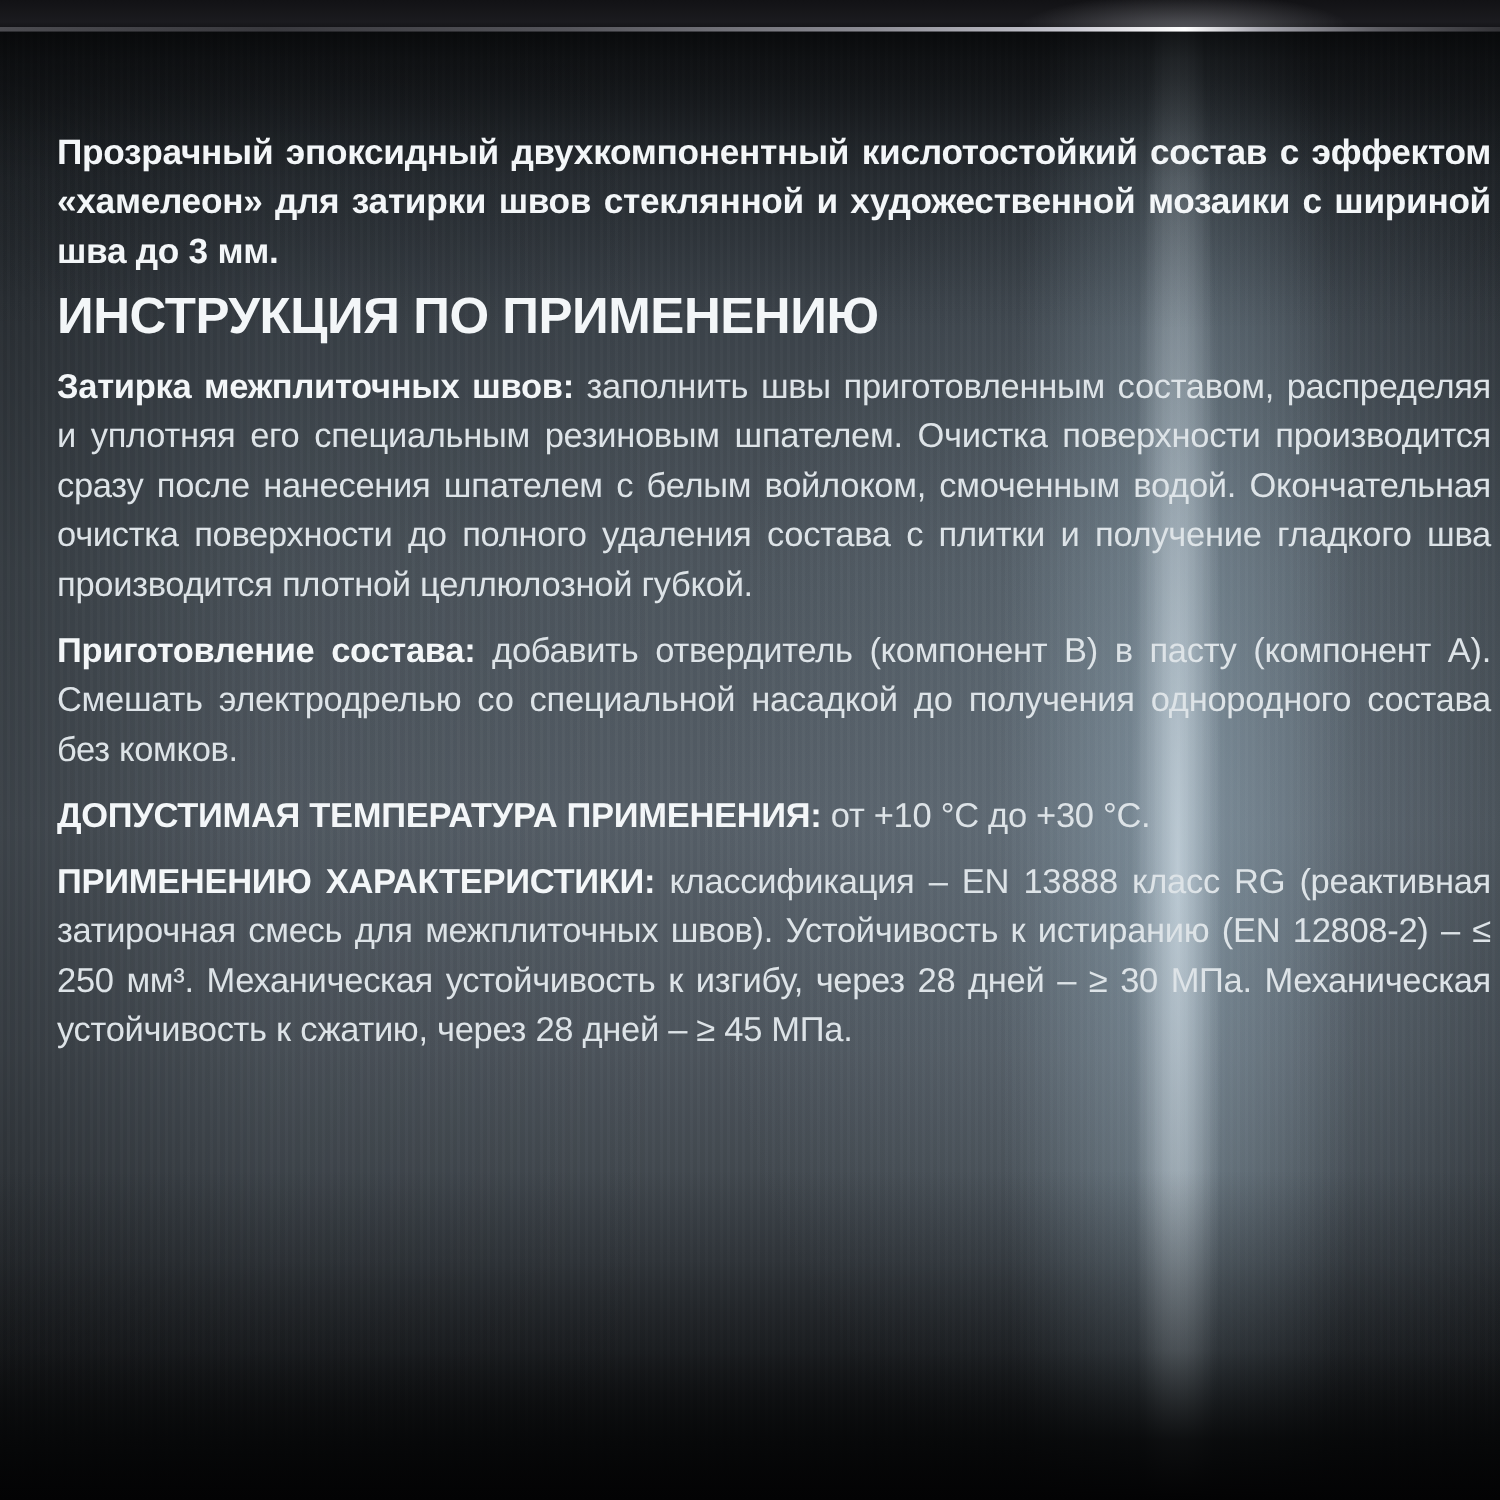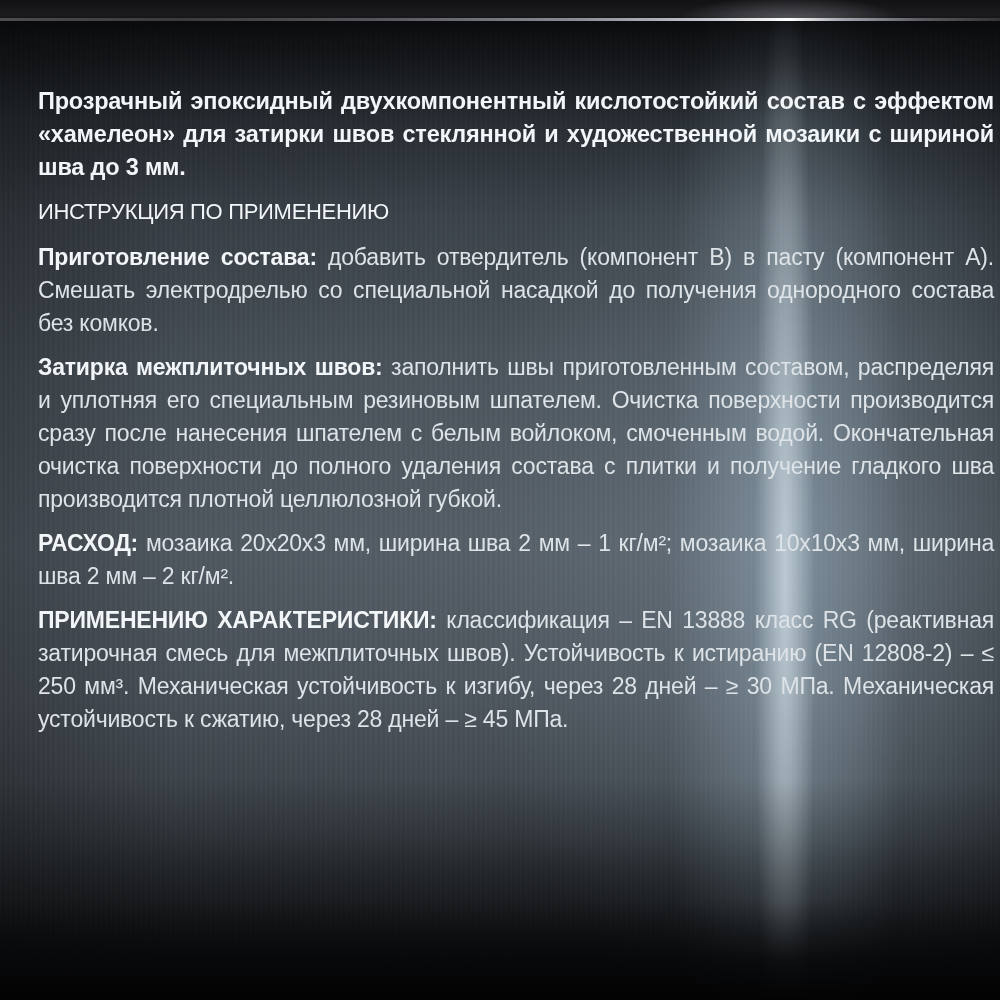--- a/index.html
+++ b/index.html
@@ -80,56 +80,56 @@
   .block {
     margin: 0 0 11px 0;
     text-align: justify;
   }
   .intro {
     font-weight: 700; color: #f3f6f8;
     font-size: 23.5px;
   }
   .heading {
     margin: 8px 0 13px 0;
-    font-weight: 400; color: #f3f6f8;
-    font-size: 22px;
+    font-weight: 700; color: #f3f6f8;
+    font-size: 34px;
     letter-spacing: -0.3px;
     text-align: left;
   }
   .lead { font-weight: 700; color: #f3f6f8; }
 </style>
 </head>
 <body>
 
 <div class="stage">
   <div class="top-band"></div>
 
   <div class="content">
 
     <p class="block intro">Прозрачный эпоксидный двухкомпонентный кислотостойкий состав с эффектом «хамелеон» для затирки швов стеклянной и художественной мозаики с шириной шва до 3 мм.</p>
 
 
     <p class="block heading">ИНСТРУКЦИЯ ПО ПРИМЕНЕНИЮ</p>
 
     <p class="block">
+      <span class="lead">Затирка межплиточных швов: </span>
+      <span>заполнить швы приготовленным составом, распределяя и уплотняя его специальным резиновым шпателем. Очистка поверхности производится сразу после нанесения шпателем с белым войлоком, смоченным водой. Окончательная очистка поверхности до полного удаления состава с плитки и получение гладкого шва производится плотной целлюлозной губкой.</span>
+    </p>
+
+    <p class="block">
       <span class="lead">Приготовление состава: </span>
       <span>добавить отвердитель (компонент B) в пасту (компонент A). Смешать электродрелью со специальной насадкой до получения однородного состава без комков.</span>
     </p>
 
+
     <p class="block">
-      <span class="lead">Затирка межплиточных швов: </span>
-      <span>заполнить швы приготовленным составом, распределяя и уплотняя его специальным резиновым шпателем. Очистка поверхности производится сразу после нанесения шпателем с белым войлоком, смоченным водой. Окончательная очистка поверхности до полного удаления состава с плитки и получение гладкого шва производится плотной целлюлозной губкой.</span>
+      <span class="lead">ДОПУСТИМАЯ ТЕМПЕРАТУРА ПРИМЕНЕНИЯ: </span>
+      <span>от +10 °C до +30 °C.</span>
     </p>
 
-
-
-    <p class="block">
-      <span class="lead">РАСХОД: </span>
-      <span>мозаика 20х20х3 мм, ширина шва 2 мм – 1 кг/м²; мозаика 10х10х3 мм, ширина шва 2 мм – 2 кг/м².</span>
-    </p>
 
     <p class="block">
       <span class="lead">ПРИМЕНЕНИЮ ХАРАКТЕРИСТИКИ: </span>
       <span>классификация – EN 13888 класс RG (реактивная затирочная смесь для межплиточных швов). Устойчивость к истиранию (EN 12808-2) – ≤ 250 мм³. Механическая устойчивость к изгибу, через 28 дней – ≥ 30 МПа. Механическая устойчивость к сжатию, через 28 дней – ≥ 45 МПа.</span>
     </p>
 
   </div>
 </div>
 
 </body></html>

